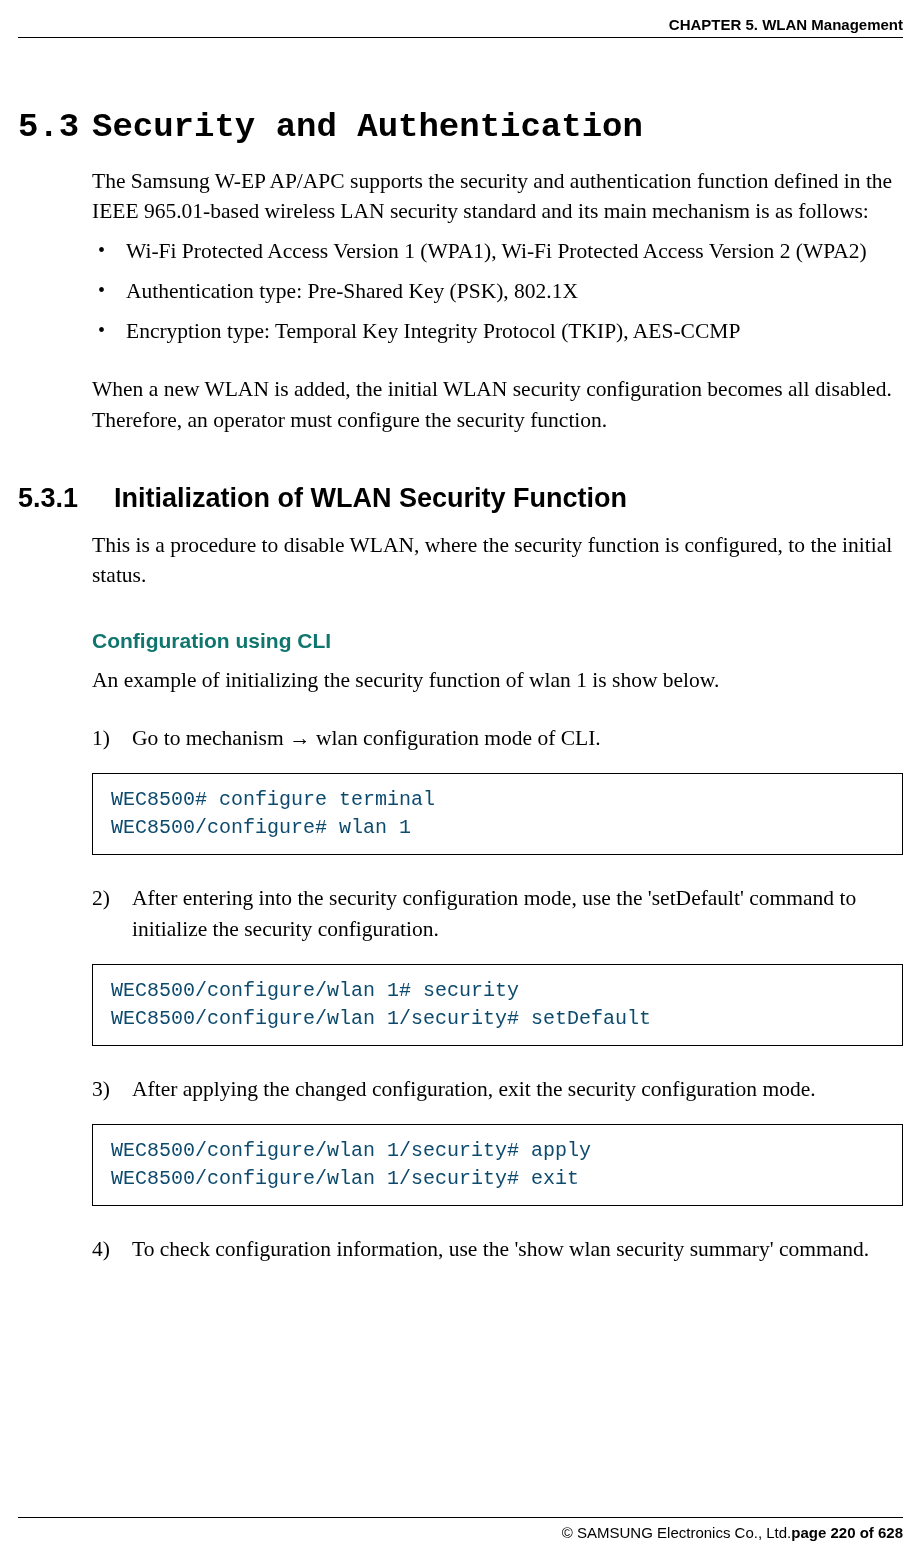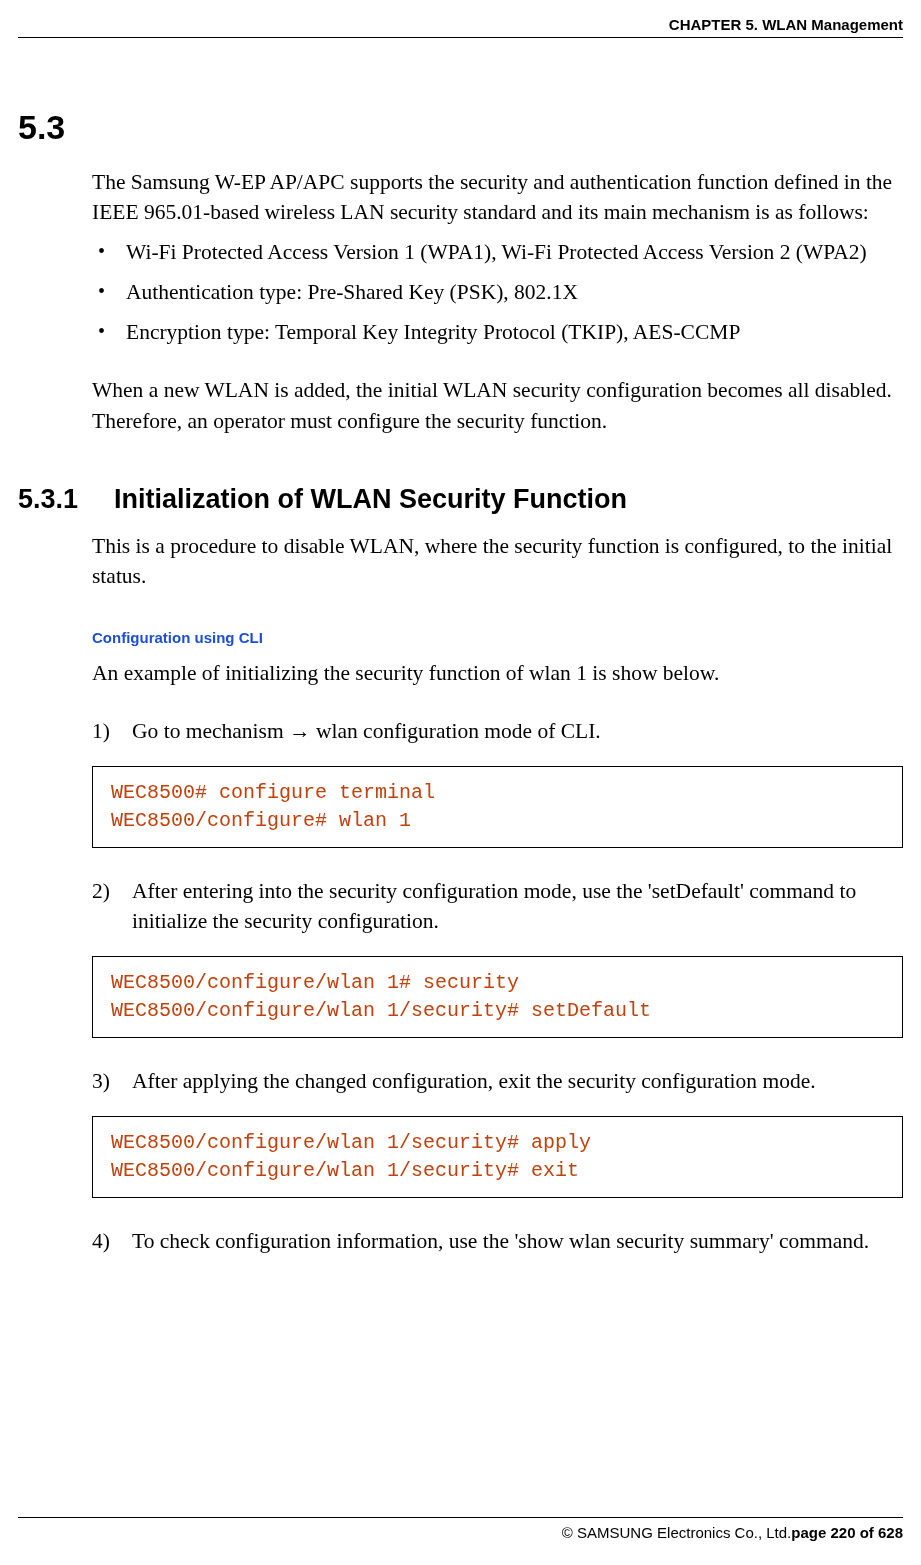--- a/index.html
+++ b/index.html
@@ -21,21 +21,21 @@
       font-family: Arial, Helvetica, sans-serif;
       font-weight: bold;
       font-size: 15px;
     }
     .content {
       padding-top: 70px;
     }
     .h1-row {
       display: flex;
       align-items: baseline;
-      font-family: Liberation Sans, sans-serif;
+      font-family: Liberation Mono, monospace;
       font-weight: bold;
       font-size: 34px;
       margin-bottom: 20px;
     }
     .h1-num { width: 74px; }
     .h2-row {
       display: flex;
       align-items: baseline;
       font-family: Arial, Helvetica, sans-serif;
       font-weight: bold;
@@ -63,22 +63,22 @@
     ul.bullets li::before {
       content: "•";
       position: absolute;
       left: 6px;
       top: 0;
       font-size: 20px;
     }
     .sub-h {
       font-family: Arial, Helvetica, sans-serif;
       font-weight: bold;
-      font-size: 15px;
-      color: #1d4ed8;
+      font-size: 21px;
+      color: #0f766e;
       margin-top: 36px;
       margin-bottom: 10px;
     }
     ol.steps {
       list-style: none;
       margin-top: 28px;
     }
     ol.steps > li {
       margin-bottom: 10px;
       font-size: 21.5px;
@@ -93,21 +93,21 @@
     }
     .step-text { flex: 1; }
     .arrow { font-family: Arial, sans-serif; }
     .code-box {
       border: 1.5px solid #000;
       margin-top: 20px;
       margin-bottom: 28px;
       padding: 12px 18px;
       font-family: "Courier New", Courier, monospace;
       font-size: 20px;
-      color: #c2410c;
+      color: #0c4a6e;
       line-height: 1.4;
       white-space: pre;
     }
     .footer {
       position: absolute;
       bottom: 24px;
       left: 18px;
       right: 18px;
       border-top: 1.5px solid #000;
       padding-top: 6px;
@@ -122,20 +122,21 @@
 <body>
 
 <div class="header">
   <span>CHAPTER 5. WLAN Management</span>
 </div>
 
 <div class="content">
 
   <div class="h1-row">
     <span class="h1-num">5.3</span>
+    <span>Security and Authentication</span>
   </div>
 
   <div class="body-block">
     <p class="para">The Samsung W-EP AP/APC supports the security and authentication function defined in the IEEE 965.01-based wireless LAN security standard and its main mechanism is as follows:</p>
 
     <ul class="bullets">
       <li>Wi-Fi Protected Access Version 1 (WPA1), Wi-Fi Protected Access Version 2 (WPA2)</li>
       <li>Authentication type: Pre-Shared Key (PSK), 802.1X</li>
       <li>Encryption type: Temporal Key Integrity Protocol (TKIP), AES-CCMP</li>
     </ul>

